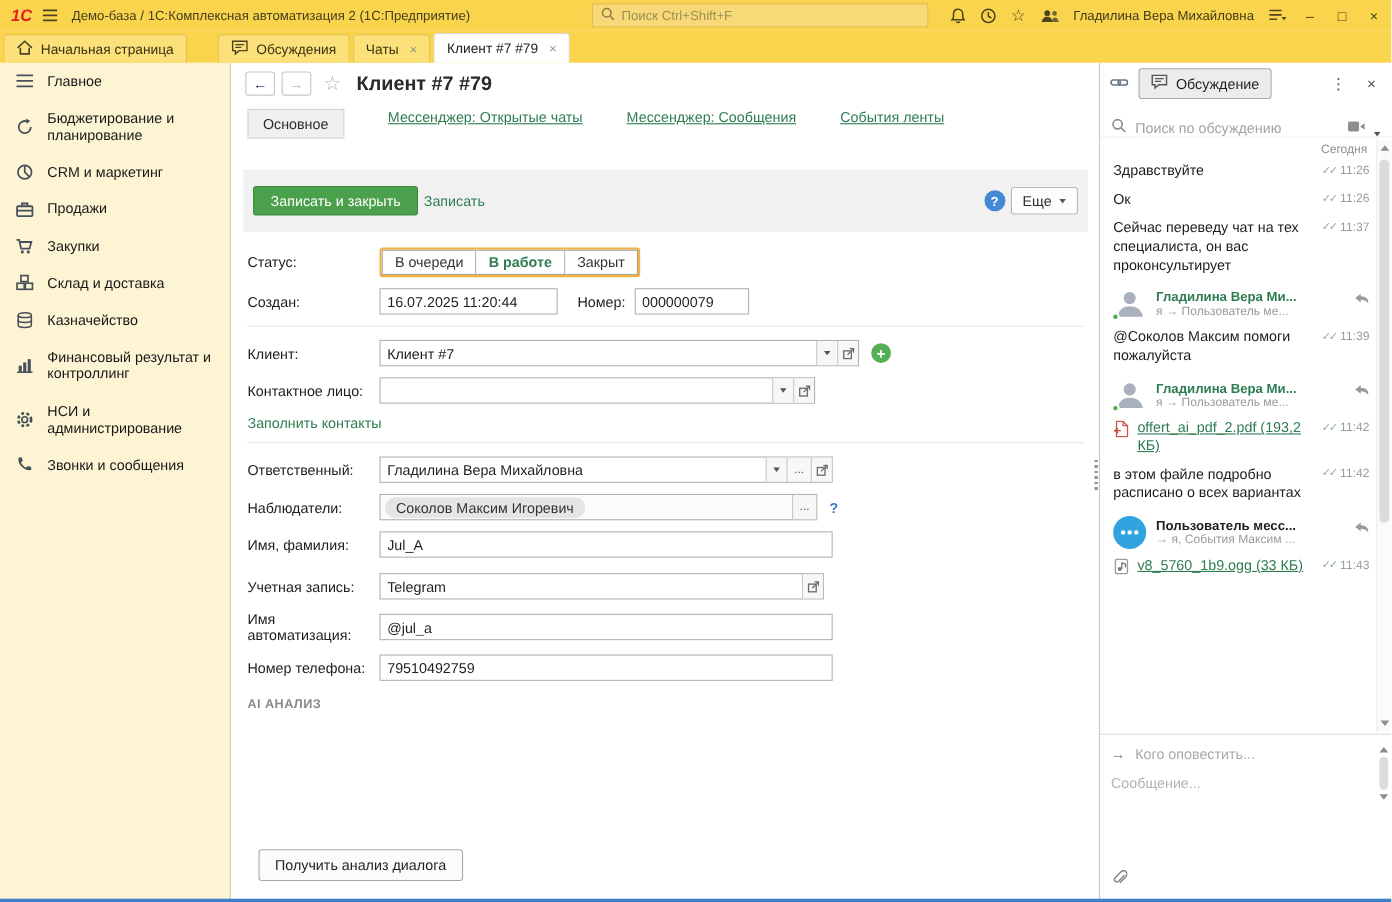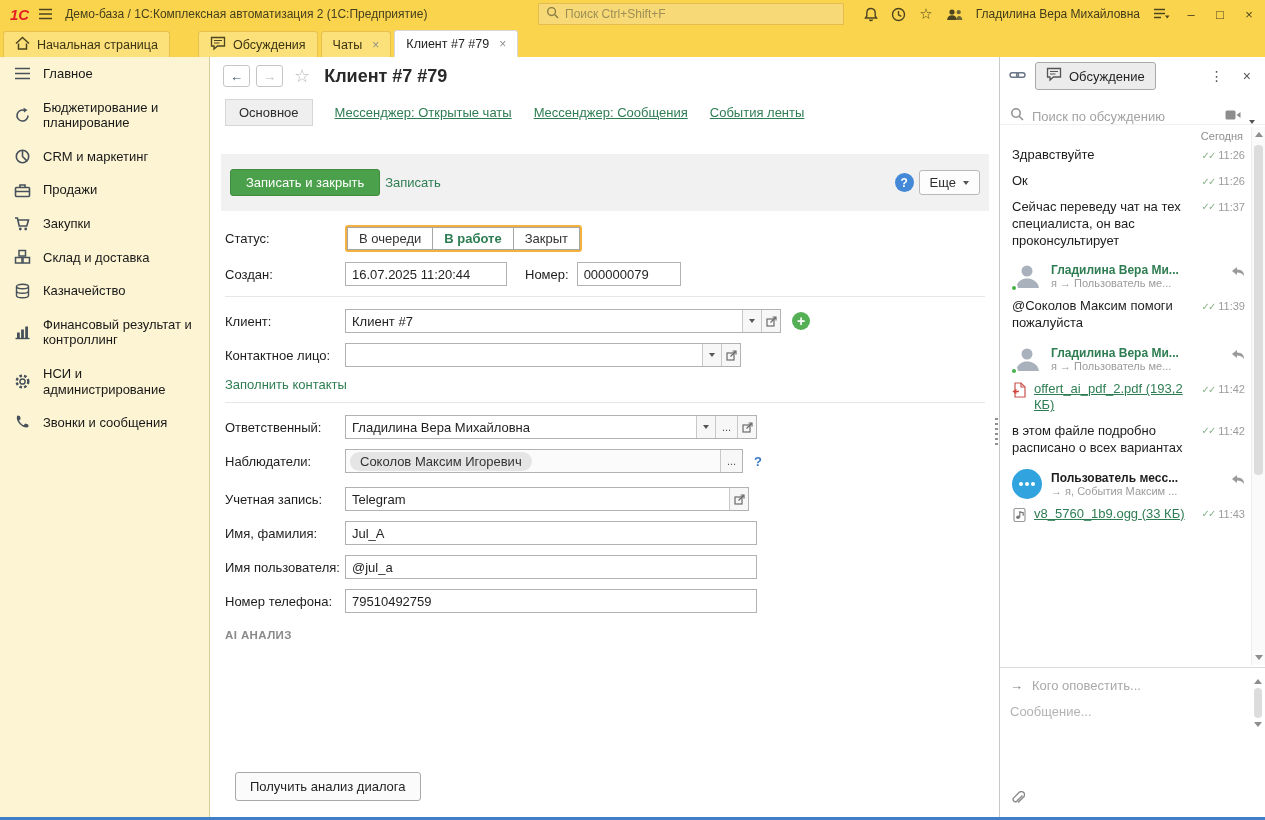--- a/index.html
+++ b/index.html
@@ -29,21 +29,21 @@
 .sidebar{position:absolute;top:57px;left:0;width:210px;bottom:3px;background:#fcf4d2;border-right:1px solid #d6cc9e;overflow:hidden;z-index:4}
 .side-item{position:relative;padding:9px 10px 9px 43px;font-size:13px;line-height:1.2;color:#181818;cursor:pointer}
 .side-icon{position:absolute;left:13px;top:50%;transform:translateY(-50%);width:18px;height:18px;display:flex;align-items:center;justify-content:center}
 
 .main{position:absolute;top:57px;left:211px;width:788px;bottom:3px;background:#fff;overflow:hidden}
 .m-header{display:flex;align-items:center;gap:6px;padding:8px 12px 2px}
 .nav-btn{width:27px;height:22px;border:1px solid #c6c6c6;border-radius:3px;background:#fff;display:flex;align-items:center;justify-content:center;font-size:13px;color:#35506e;cursor:pointer}
 .nav-btn.disabled{color:#bdbdbd}
 .fav-star{color:#b5b5b5;font-size:18px;margin:0 5px;cursor:pointer}
 .m-title{font-size:18px;font-weight:bold;color:#292929;margin-left:3px}
-.navtabs{display:flex;align-items:center;gap:22px;padding:10px 14px 12px}
+.navtabs{display:flex;gap:40px;padding:10px 14px 12px}
 .navtab-active{background:#efefef;border:1px solid #d6d6d6;padding:5px 13px;font-size:13px;color:#2c2c2c;cursor:pointer}
 .navlink{color:#2e7d52;text-decoration:underline;font-size:13px}
 .cmdbar{margin:16px 10px 12px;background:#f1f1f1;display:flex;align-items:center;gap:5px;padding:15px 9px}
 .btn-green{background:#4ba04b;border:1px solid #3f8c3f;color:#fff;padding:5px 15px;border-radius:3px}
 .link{color:#2e7d52;font-size:13px;text-decoration:none}
 .help-circle{width:19px;height:19px;border-radius:50%;background:#4488d8;color:#fff;font-size:12px;font-weight:bold;display:flex;align-items:center;justify-content:center;cursor:pointer}
 .btn-more{background:#fdfdfd;border:1px solid #b9b9b9;border-radius:3px;padding:4px 10px;display:flex;align-items:center;gap:7px;color:#2e2e2e}
 .form{padding:2px 14px 0;position:relative}
 .frow{display:flex;align-items:center;margin-bottom:10px}
 .flabel{width:120px;flex-shrink:0;font-size:13px;color:#1d1d1d}
@@ -390,42 +390,42 @@
     <div class="frow">
       <div class="flabel">Наблюдатели:</div>
       <div class="input" style="width:398px;background:#fbfbfb">
         <span class="chip">Соколов Максим Игоревич</span>
         <span style="flex:1"></span>
         <span class="combo-btn" style="width:22px;font-size:11px">...</span>
       </div>
       <a class="qlink">?</a>
     </div>
 
+    <div class="frow">
+      <div class="flabel">Имя, фамилия:</div>
+      <div class="input" style="width:412px">
+        <input value="Jul_A" style="">
+      </div>
+    </div>
+
     <div class="frow" style="margin-top:14px">
       <div class="flabel">Учетная запись:</div>
       <div class="input" style="width:404px">
         <input value="Telegram" style="">
         <span class="combo-btn">
             <svg width="11" height="11" viewBox="0 0 11 11">
               <rect x="1" y="3" width="7" height="7" fill="none" stroke="#6a6a6a" stroke-width="1.2"></rect>
               <path d="M4.5 6.5L10 1M6.5 1H10v3.5" fill="none" stroke="#6a6a6a" stroke-width="1.2"></path>
             </svg>
           </span>
       </div>
     </div>
 
     <div class="frow">
-      <div class="flabel">Имя, фамилия:</div>
-      <div class="input" style="width:412px">
-        <input value="Jul_A" style="">
-      </div>
-    </div>
-
-    <div class="frow">
-      <div class="flabel">Имя пользователя:</div>
+      <div class="flabel">Имя автоматизация:</div>
       <div class="input" style="width:412px">
         <input value="@jul_a" style="">
       </div>
     </div>
 
     <div class="frow">
       <div class="flabel">Номер телефона:</div>
       <div class="input" style="width:412px">
         <input value="79510492759" style="">
       </div>

